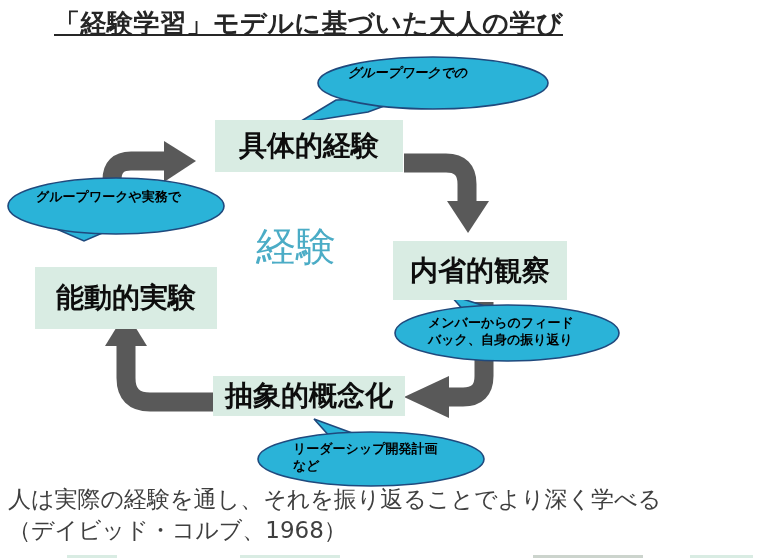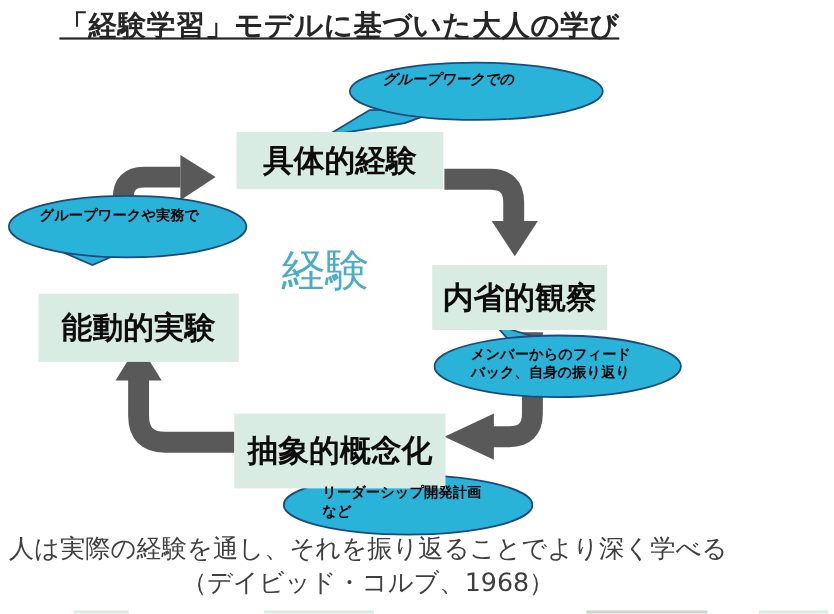--- a/index.html
+++ b/index.html
@@ -16,22 +16,22 @@
   .arrow-line { fill:none; stroke:#595959; stroke-width:19px; }
   .arrow-head { fill:#595959; stroke:none; }
   .bubble-shape { fill:#2ab3d8; stroke:#1f497d; stroke-width:1.6px; }
 
   .stage-box {
     position:absolute; z-index:2; background:#d9ece3;
     display:flex; align-items:center; justify-content:center;
     font-size:28px; font-weight:bold; color:#0d0d0d; white-space:nowrap;
   }
   #box-concrete   { left:215px; top:120px; width:188px; height:52px; }
-  #box-reflective { left:393px; top:241px; width:159px; height:59px; }
-  #box-abstract   { left:213px; top:376px; width:192px; height:68px; }
+  #box-reflective { left:393px; top:241px; width:174px; height:59px; }
+  #box-abstract   { left:213px; top:376px; width:192px; height:40px; }
   #box-active     { left:35px;  top:243px; width:182px; height:62px;margin-top:24px; }
 
   .bubble-text {
     position:absolute; z-index:3; font-size:13px; font-weight:bold;
     color:#000000; line-height:17px; white-space:nowrap;
   }
   #bubble-text-top    { left:348px; top:64px;font-style:italic;  }
   #bubble-text-left   { left:36px;  top:188px; }
   #bubble-text-right  { left:428px; top:314px; }
   #bubble-text-bottom { left:293px; top:440px; }
@@ -40,21 +40,21 @@
   .center-label {
     position:absolute; left:256px; top:222px; z-index:2;
     font-size:40px; color:#4bacc6; line-height:49px; white-space:nowrap;
   }
   .center-label span { display:block; }
 
   .caption {
     position:absolute; left:8px; top:484px; z-index:4;
     font-size:23px; color:#3f3f3f; line-height:31px; white-space:nowrap;
   }
-  .caption span { display:block;text-align:center; }
+  .caption span { display:block; }
 
   .fragment { position:absolute; bottom:0; height:3px; z-index:0; }
   #frag-1 { left:67px;  width:50px;  background:#d9ece3; }
   #frag-2 { left:240px; width:100px; background:#d9ece3; }
   #frag-3 { left:533px; width:110px; background:#ccd4cd; }
   #frag-4 { left:690px; width:63px;  background:#d9ece3; }
 </style>
 </head>
 <body>
 

